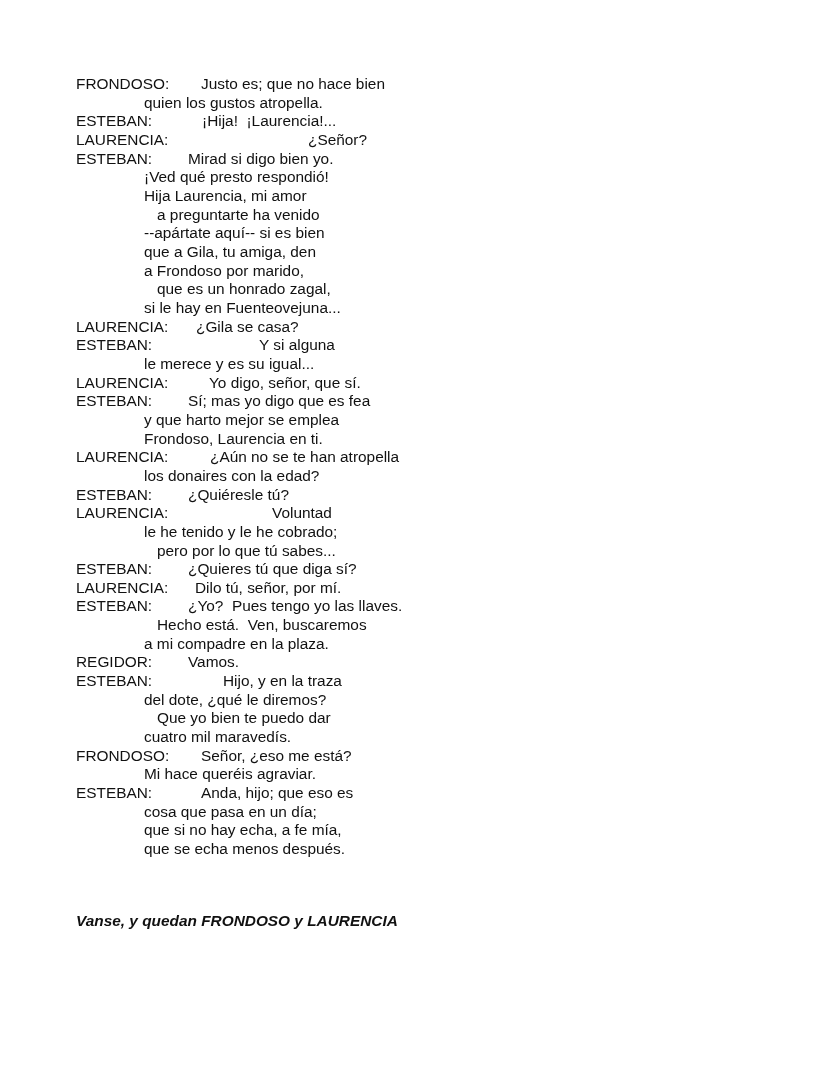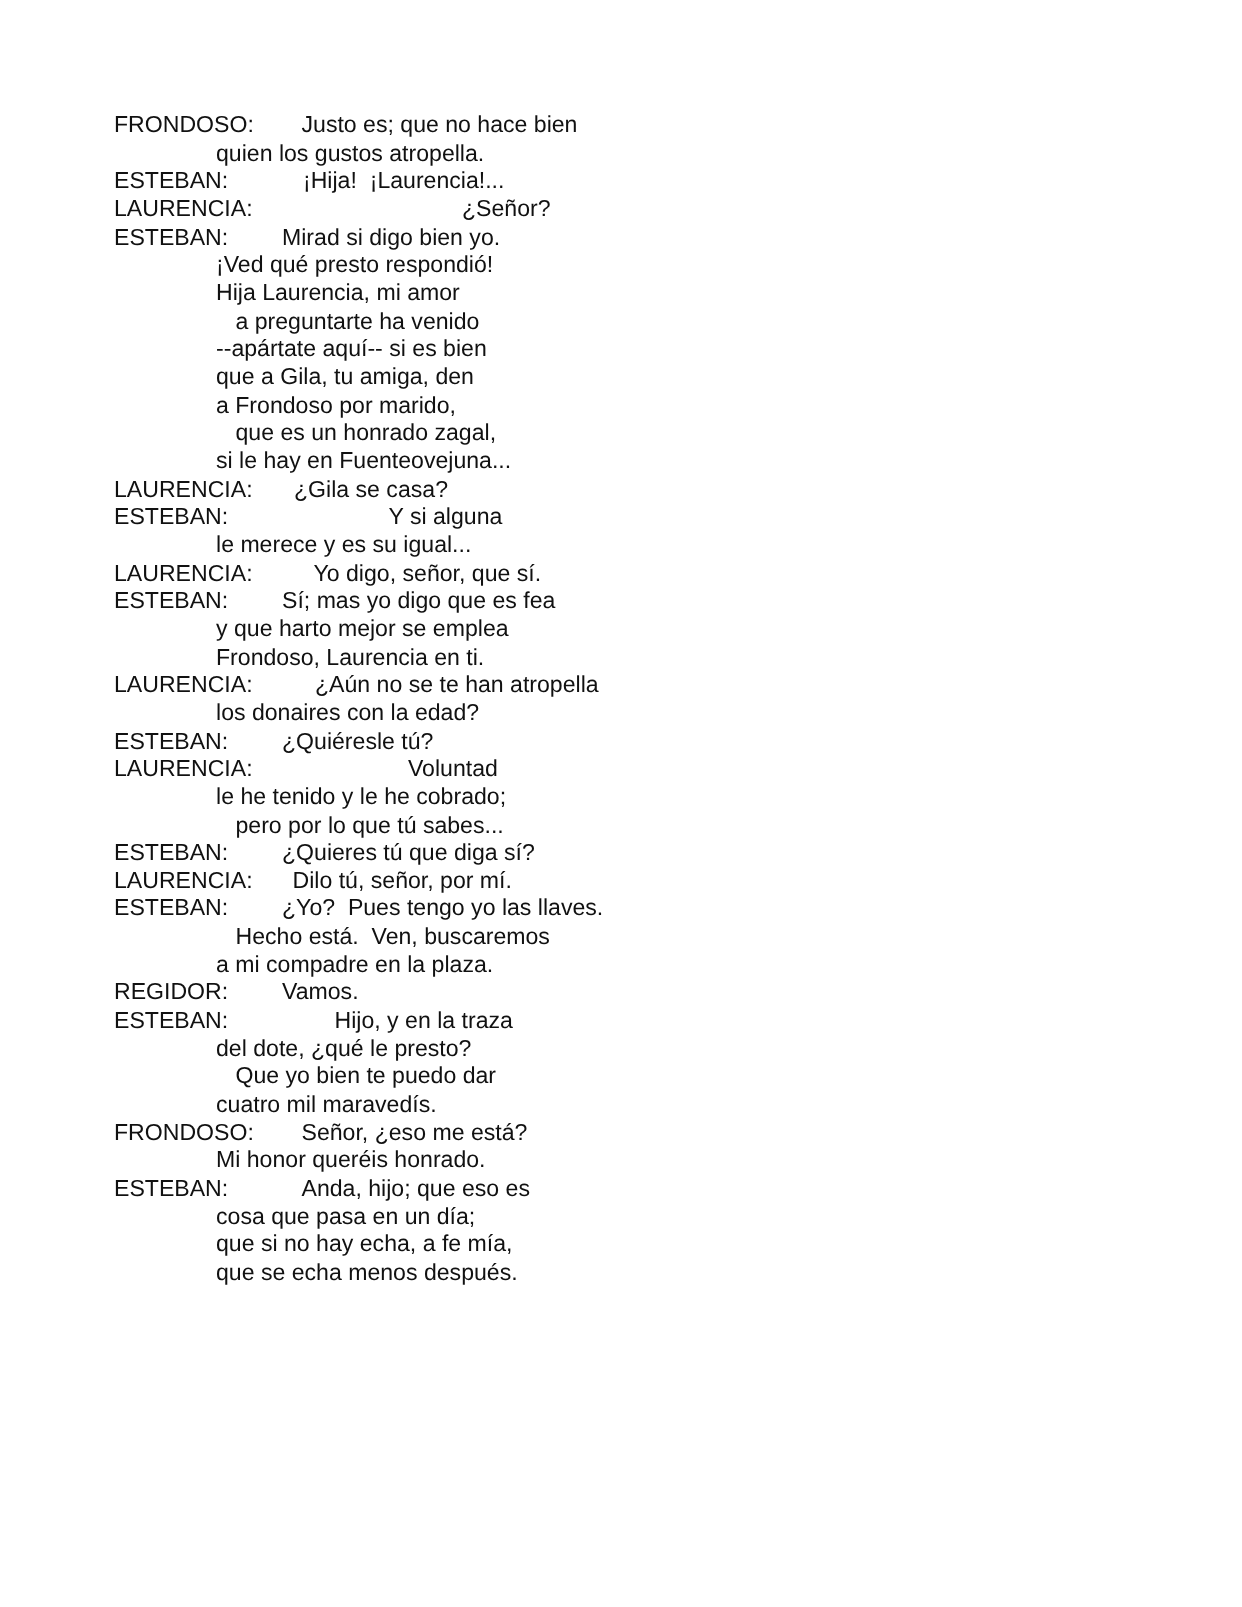--- a/index.html
+++ b/index.html
@@ -42,23 +42,24 @@
       <div class="line" style="top: 503.18px;"><span class="speaker">LAURENCIA:</span><span class="text" style="left: 272px;">Voluntad</span></div>
       <div class="line" style="top: 521.84px;"><span class="text" style="left: 144px;">le he tenido y le he cobrado;</span></div>
       <div class="line" style="top: 540.5px;"><span class="text" style="left: 157px;">pero por lo que tú sabes...</span></div>
       <div class="line" style="top: 559.16px;"><span class="speaker">ESTEBAN:</span><span class="text" style="left: 188px;">¿Quieres tú que diga sí?</span></div>
       <div class="line" style="top: 577.82px;"><span class="speaker">LAURENCIA:</span><span class="text" style="left: 195px;">Dilo tú, señor, por mí.</span></div>
       <div class="line" style="top: 596.48px;"><span class="speaker">ESTEBAN:</span><span class="text" style="left: 188px;">¿Yo?  Pues tengo yo las llaves.</span></div>
       <div class="line" style="top: 615.14px;"><span class="text" style="left: 157px;">Hecho está.  Ven, buscaremos</span></div>
       <div class="line" style="top: 633.8px;"><span class="text" style="left: 144px;">a mi compadre en la plaza.</span></div>
       <div class="line" style="top: 652.46px;"><span class="speaker">REGIDOR:</span><span class="text" style="left: 188px;">Vamos.</span></div>
       <div class="line" style="top: 671.12px;"><span class="speaker">ESTEBAN:</span><span class="text" style="left: 223px;">Hijo, y en la traza</span></div>
-      <div class="line" style="top: 689.78px;"><span class="text" style="left: 144px;">del dote, ¿qué le presto?</span></div>
+      <div class="line" style="top: 689.78px;"><span class="text" style="left: 144px;">del dote, ¿qué le diremos?</span></div>
       <div class="line" style="top: 708.44px;"><span class="text" style="left: 157px;">Que yo bien te puedo dar</span></div>
       <div class="line" style="top: 727.1px;"><span class="text" style="left: 144px;">cuatro mil maravedís.</span></div>
       <div class="line" style="top: 745.76px;"><span class="speaker">FRONDOSO:</span><span class="text" style="left: 201px;">Señor, ¿eso me está?</span></div>
-      <div class="line" style="top: 764.42px;"><span class="text" style="left: 144px;">Mi honor queréis honrado.</span></div>
+      <div class="line" style="top: 764.42px;"><span class="text" style="left: 144px;">Mi hace queréis agraviar.</span></div>
       <div class="line" style="top: 783.08px;"><span class="speaker">ESTEBAN:</span><span class="text" style="left: 201px;">Anda, hijo; que eso es</span></div>
       <div class="line" style="top: 801.74px;"><span class="text" style="left: 144px;">cosa que pasa en un día;</span></div>
       <div class="line" style="top: 820.4px;"><span class="text" style="left: 144px;">que si no hay echa, a fe mía,</span></div>
       <div class="line" style="top: 839.06px;"><span class="text" style="left: 144px;">que se echa menos después.</span></div>
     </div>
+  <div class="stage">Vanse, y quedan FRONDOSO y LAURENCIA</div>
 </div>
 
 </body></html>

